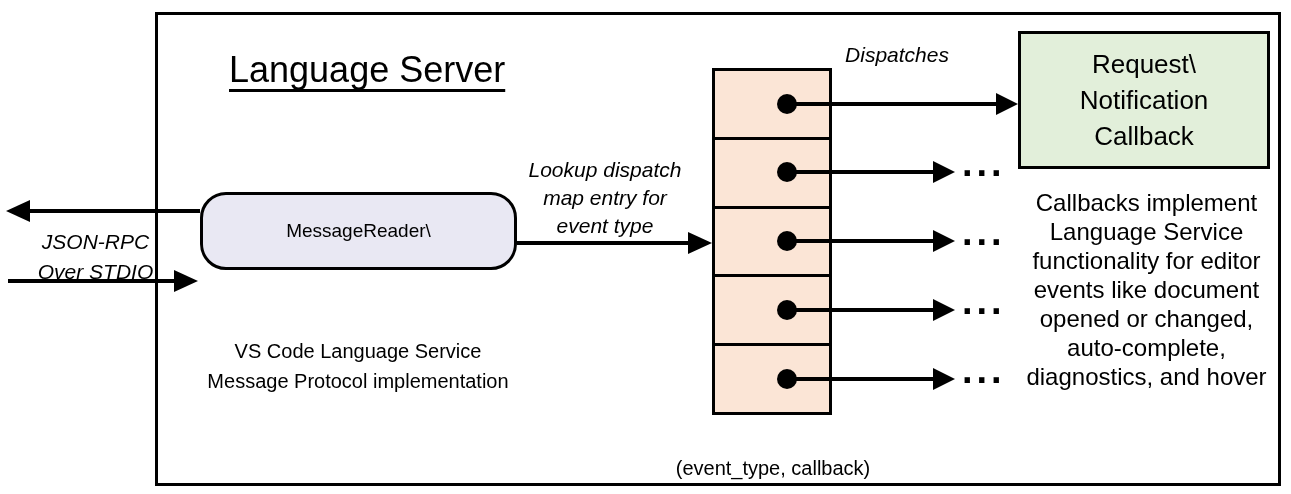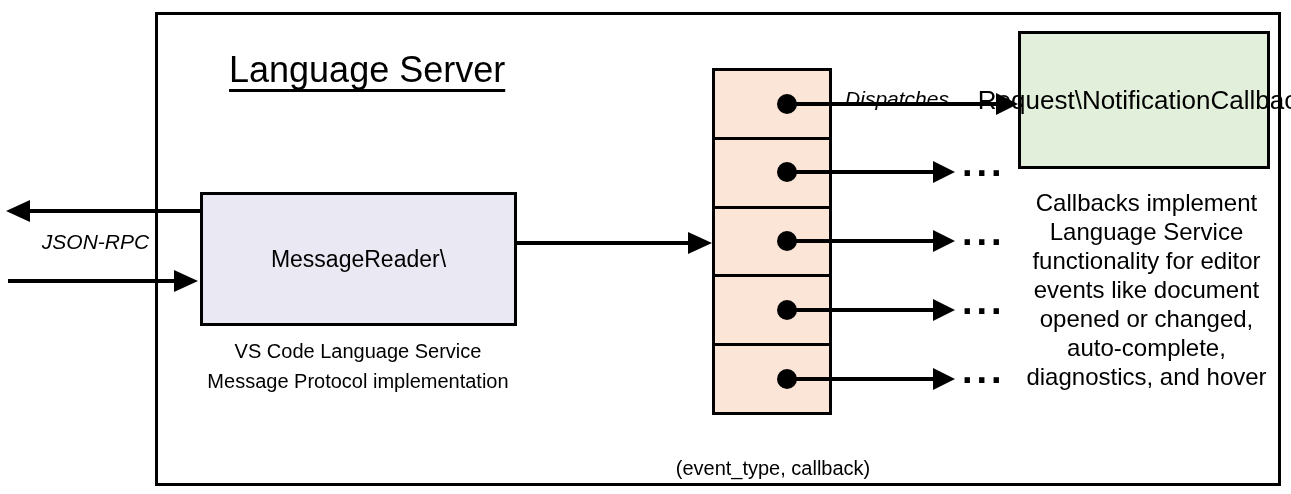--- a/index.html
+++ b/index.html
@@ -27,28 +27,28 @@
     left: 229px; top: 48px; width: 330px;
     font-size: 36px; line-height: 44px; text-align: left;
     text-decoration: underline;
     text-decoration-thickness: 3px;
     text-underline-offset: 7px;
   }
 
   
   .node {
     border: 3px solid var(--stroke, #000);
-    display: flex; 
+    display: flex; flex-direction: column;
     align-items: center; justify-content: center;
     text-align: center;
   }
   .reader-box {
-    left: 200px; top: 192px; width: 317px; height: 134px;
+    left: 200px; top: 192px; width: 317px; height: 78px;
     background: var(--reader_fill, #E9E8F3);
-    font-size: 23px; line-height: 38px;
+    font-size: 19px; line-height: 38px; border-radius: 26px;
   }
   .callback-box {
     left: 1018px; top: 31px; width: 252px; height: 138px;
     background: var(--callback_fill, #E2EFDA);
     font-size: 26px; line-height: 36px;
   }
 
   
   .dispatch-map {
     left: 712px; top: 68px; width: 120px; height: 347px;
@@ -84,53 +84,59 @@
     font-size: 38px; font-weight: 700; letter-spacing: 4px;
     line-height: 38px;
   }
 
   
   .caption { font-size: 20px; line-height: 30px; text-align: center; margin-top: 29px; }
   .note    { font-size: 24px; line-height: 29px; text-align: center; }
   .annot   { font-style: italic; font-size: 21px; line-height: 28px; text-align: center; }
   .io-label       { left: 13px;  top: 227px; width: 165px; line-height: 30px; }
   .lookup-label   { left: 513px; top: 156px; width: 184px; }
-  .dispatch-label { left: 812px; top: 40px;  width: 170px; line-height: 29px; margin-top: 44px; }
+  .dispatch-label { left: 812px; top: 40px;  width: 170px; line-height: 29px; }
   .reader-caption { left: 163px; top: 307px; width: 390px; }
   .map-caption    { left: 642px; top: 426px; width: 262px; line-height: 26px; }
   .callback-note  { left: 1019px; top: 188px; width: 255px; }
 </style>
 </head>
 <body>
 
 <div id="canvas">
 
   <div class="abs outer-box"></div>
 
   <div class="abs title">Language Server</div>
 
   <div class="abs hline" style="left:28px; top:209px; width:172px;"></div>
   <div class="abs head-left" style="left:6px; top:200px;"></div>
   <div class="abs hline" style="left:8px; top:279px; width:168px;"></div>
   <div class="abs head-right" style="left:174px; top:270px;"></div>
 
   <div class="abs annot io-label">
     <div>JSON-RPC</div>
+    <div>Over STDIO</div>
   </div>
 
   <div class="abs node reader-box">
     <div>MessageReader\</div>
   </div>
   <div class="abs caption reader-caption">
     <div>VS Code Language Service</div>
     <div>Message Protocol implementation</div>
   </div>
 
   <div class="abs hline" style="left:517px; top:241px; width:173px;"></div>
   <div class="abs head-right" style="left:688px; top:232px;"></div>
+  <div class="abs annot lookup-label">
+    <div>Lookup dispatch</div>
+    <div>map entry for</div>
+    <div>event type</div>
+  </div>
 
   <div class="abs dispatch-map">
     <div class="map-cell"></div>
     <div class="map-cell"></div>
     <div class="map-cell"></div>
     <div class="map-cell"></div>
     <div class="map-cell"></div>
   </div>
 
   <div class="abs entry-dot" style="left:777px; top:94px;"></div>

